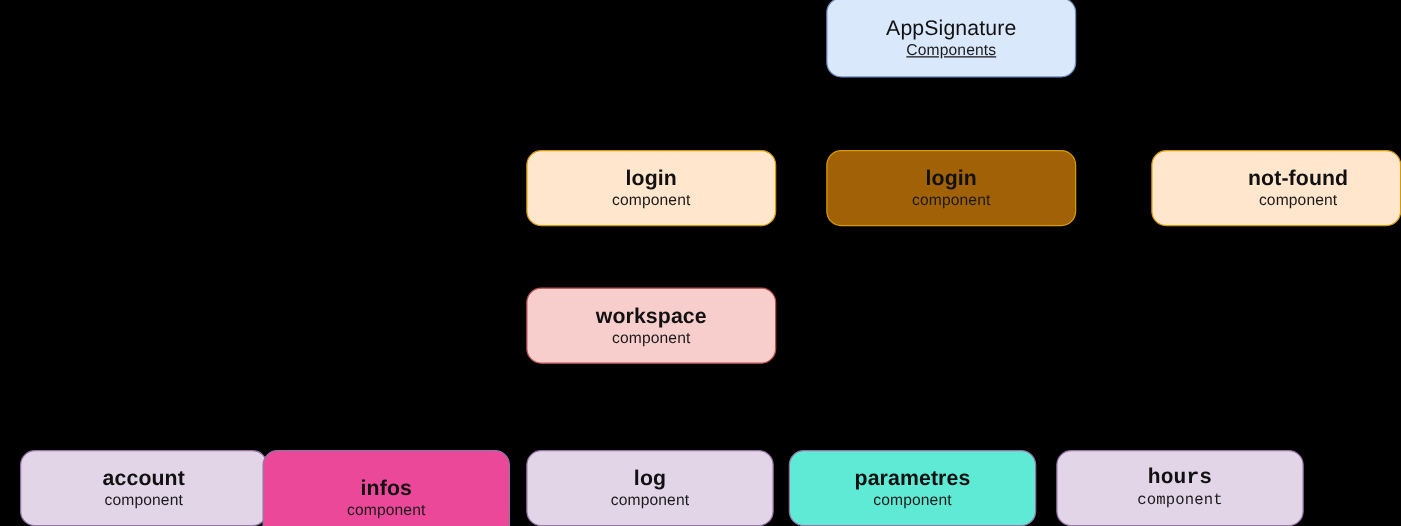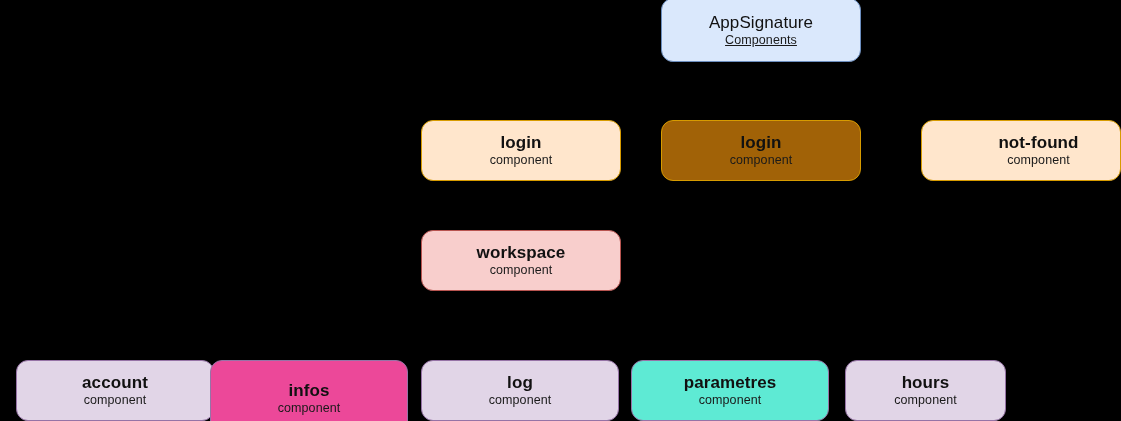--- a/index.html
+++ b/index.html
@@ -81,17 +81,17 @@
       <div class="subtitle">component</div>
     </div>
     <div class="node" style="left: 421px; top: 360px; width: 198px; height: 61px; background: rgb(225, 213, 231); border-color: rgb(150, 115, 166);">
       <div class="title">log</div>
       <div class="subtitle">component</div>
     </div>
     <div class="node" style="left: 631px; top: 360px; width: 198px; height: 61px; background: #5eead4; border-color: rgb(150, 115, 166);">
       <div class="title">parametres</div>
       <div class="subtitle">component</div>
     </div>
-    <div class="node" style="left: 845px; top: 360px; width: 161px; height: 61px; background: rgb(225, 213, 231); border-color: rgb(150, 115, 166);">
+    <div class="node" style="left: 845px; top: 360px; width: 198px; height: 61px; background: rgb(225, 213, 231); border-color: rgb(150, 115, 166); font-family: Liberation Mono, monospace;">
       <div class="title">hours</div>
       <div class="subtitle">component</div>
     </div>
   </div>
 
 </body></html>

